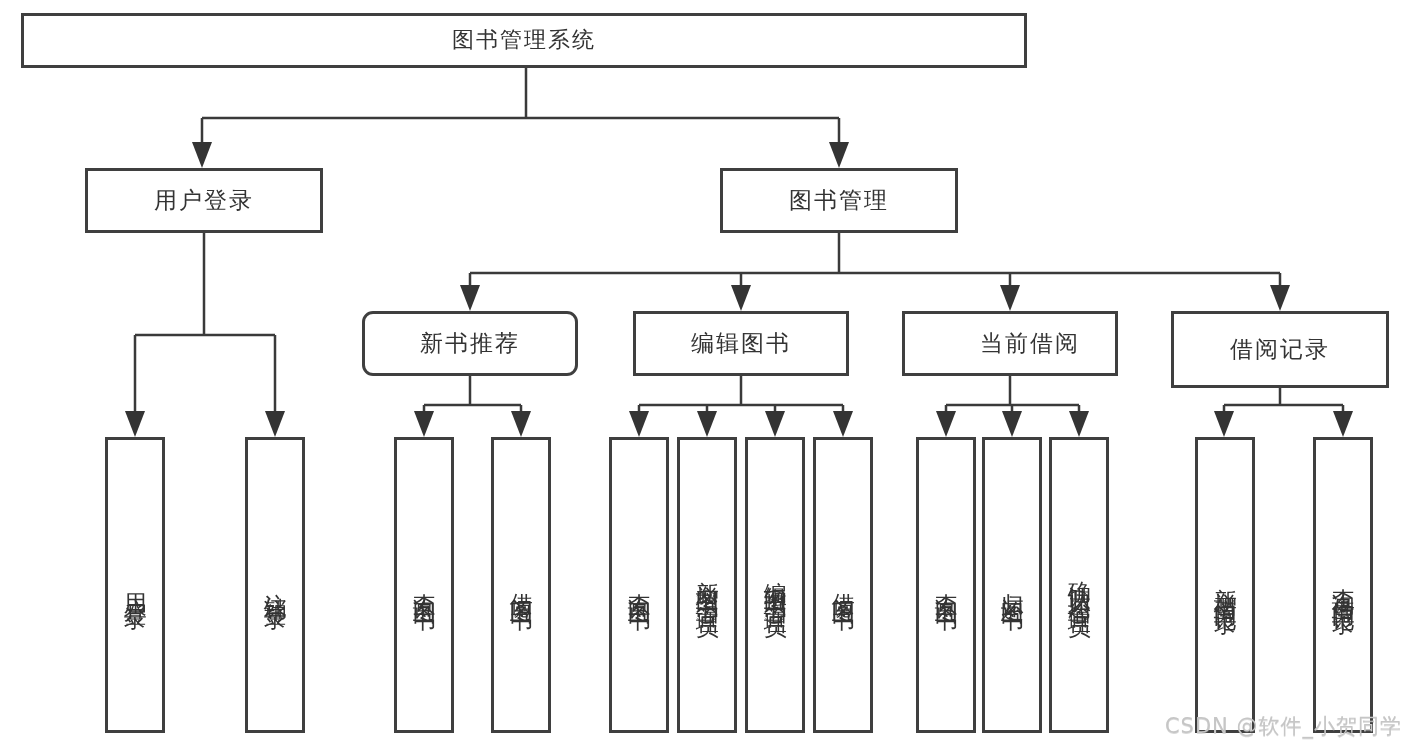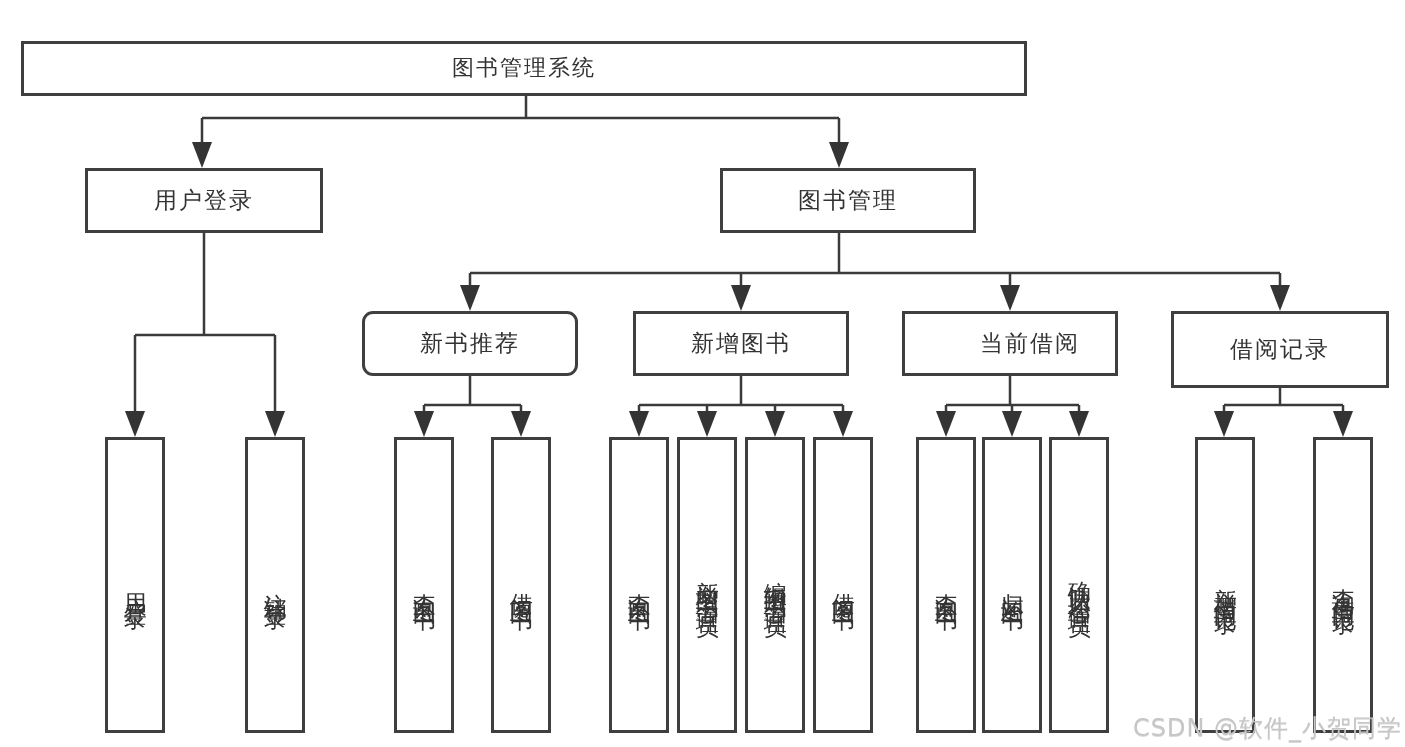--- a/index.html
+++ b/index.html
@@ -36,34 +36,33 @@
     justify-content: center;
     text-align: center;
   }
   .hbox {
     font-size: 23px;
     letter-spacing: 2px;
     line-height: 1.2;
   }
   .root-box {
     font-size: 22px;
-    margin-top: 28px;
   }
   .vbox {
     writing-mode: vertical-rl;
     text-orientation: mixed;
     font-size: 23px;
     letter-spacing: 5px;
     line-height: 1.1;
   }
   #watermark {
     position: absolute;
     right: 3px;
     top: 712px;
-    font-size: 24px;
+    font-size: 21px;
     letter-spacing: 1px;
     color: #c6c6c6;
     text-shadow: 0 1px 0 rgba(150,150,150,0.35);
     white-space: nowrap;
     z-index: 5;
   }
 </style>
 </head>
 <body>
 
@@ -108,24 +107,24 @@
     <g>
       <path d="M1280 376 V405 M1224 405 H1343 M1224 405 V412 M1343 405 V412"></path>
       <polygon points="1214,411 1234,411 1224,437"></polygon>
       <polygon points="1333,411 1353,411 1343,437"></polygon>
     </g>
   </svg>
 
   <div class="box hbox root-box" style="left:21px; top:13px; width:1006px; height:55px;">图书管理系统</div>
 
   <div class="box hbox" style="left:85px; top:168px; width:238px; height:65px;">用户登录</div>
-  <div class="box hbox" style="left:720px; top:168px; width:256px; height:65px;">图书管理</div>
+  <div class="box hbox" style="left:720px; top:168px; width:238px; height:65px;">图书管理</div>
 
   <div class="box hbox" style="left:362px; top:311px; width:216px; height:65px;border-radius:11px;">新书推荐</div>
-  <div class="box hbox" style="left:633px; top:311px; width:216px; height:65px;">新增图书</div>
+  <div class="box hbox" style="left:633px; top:311px; width:216px; height:65px;">编辑图书</div>
   <div class="box hbox" style="left:902px; top:311px; width:216px; height:65px;padding-left:40px;">当前借阅</div>
   <div class="box hbox" style="left:1171px; top:311px; width:218px; height:77px;">借阅记录</div>
 
   <div class="box vbox" style="left:105px; top:437px; width:60px; height:296px;">用户登录</div>
   <div class="box vbox" style="left:245px; top:437px; width:60px; height:296px;">注销登录</div>
 
   <div class="box vbox" style="left:394px; top:437px; width:60px; height:296px;">查询图书</div>
   <div class="box vbox" style="left:491px; top:437px; width:60px; height:296px;">借阅图书</div>
 
   <div class="box vbox" style="left:609px; top:437px; width:60px; height:296px;">查询图书</div>

